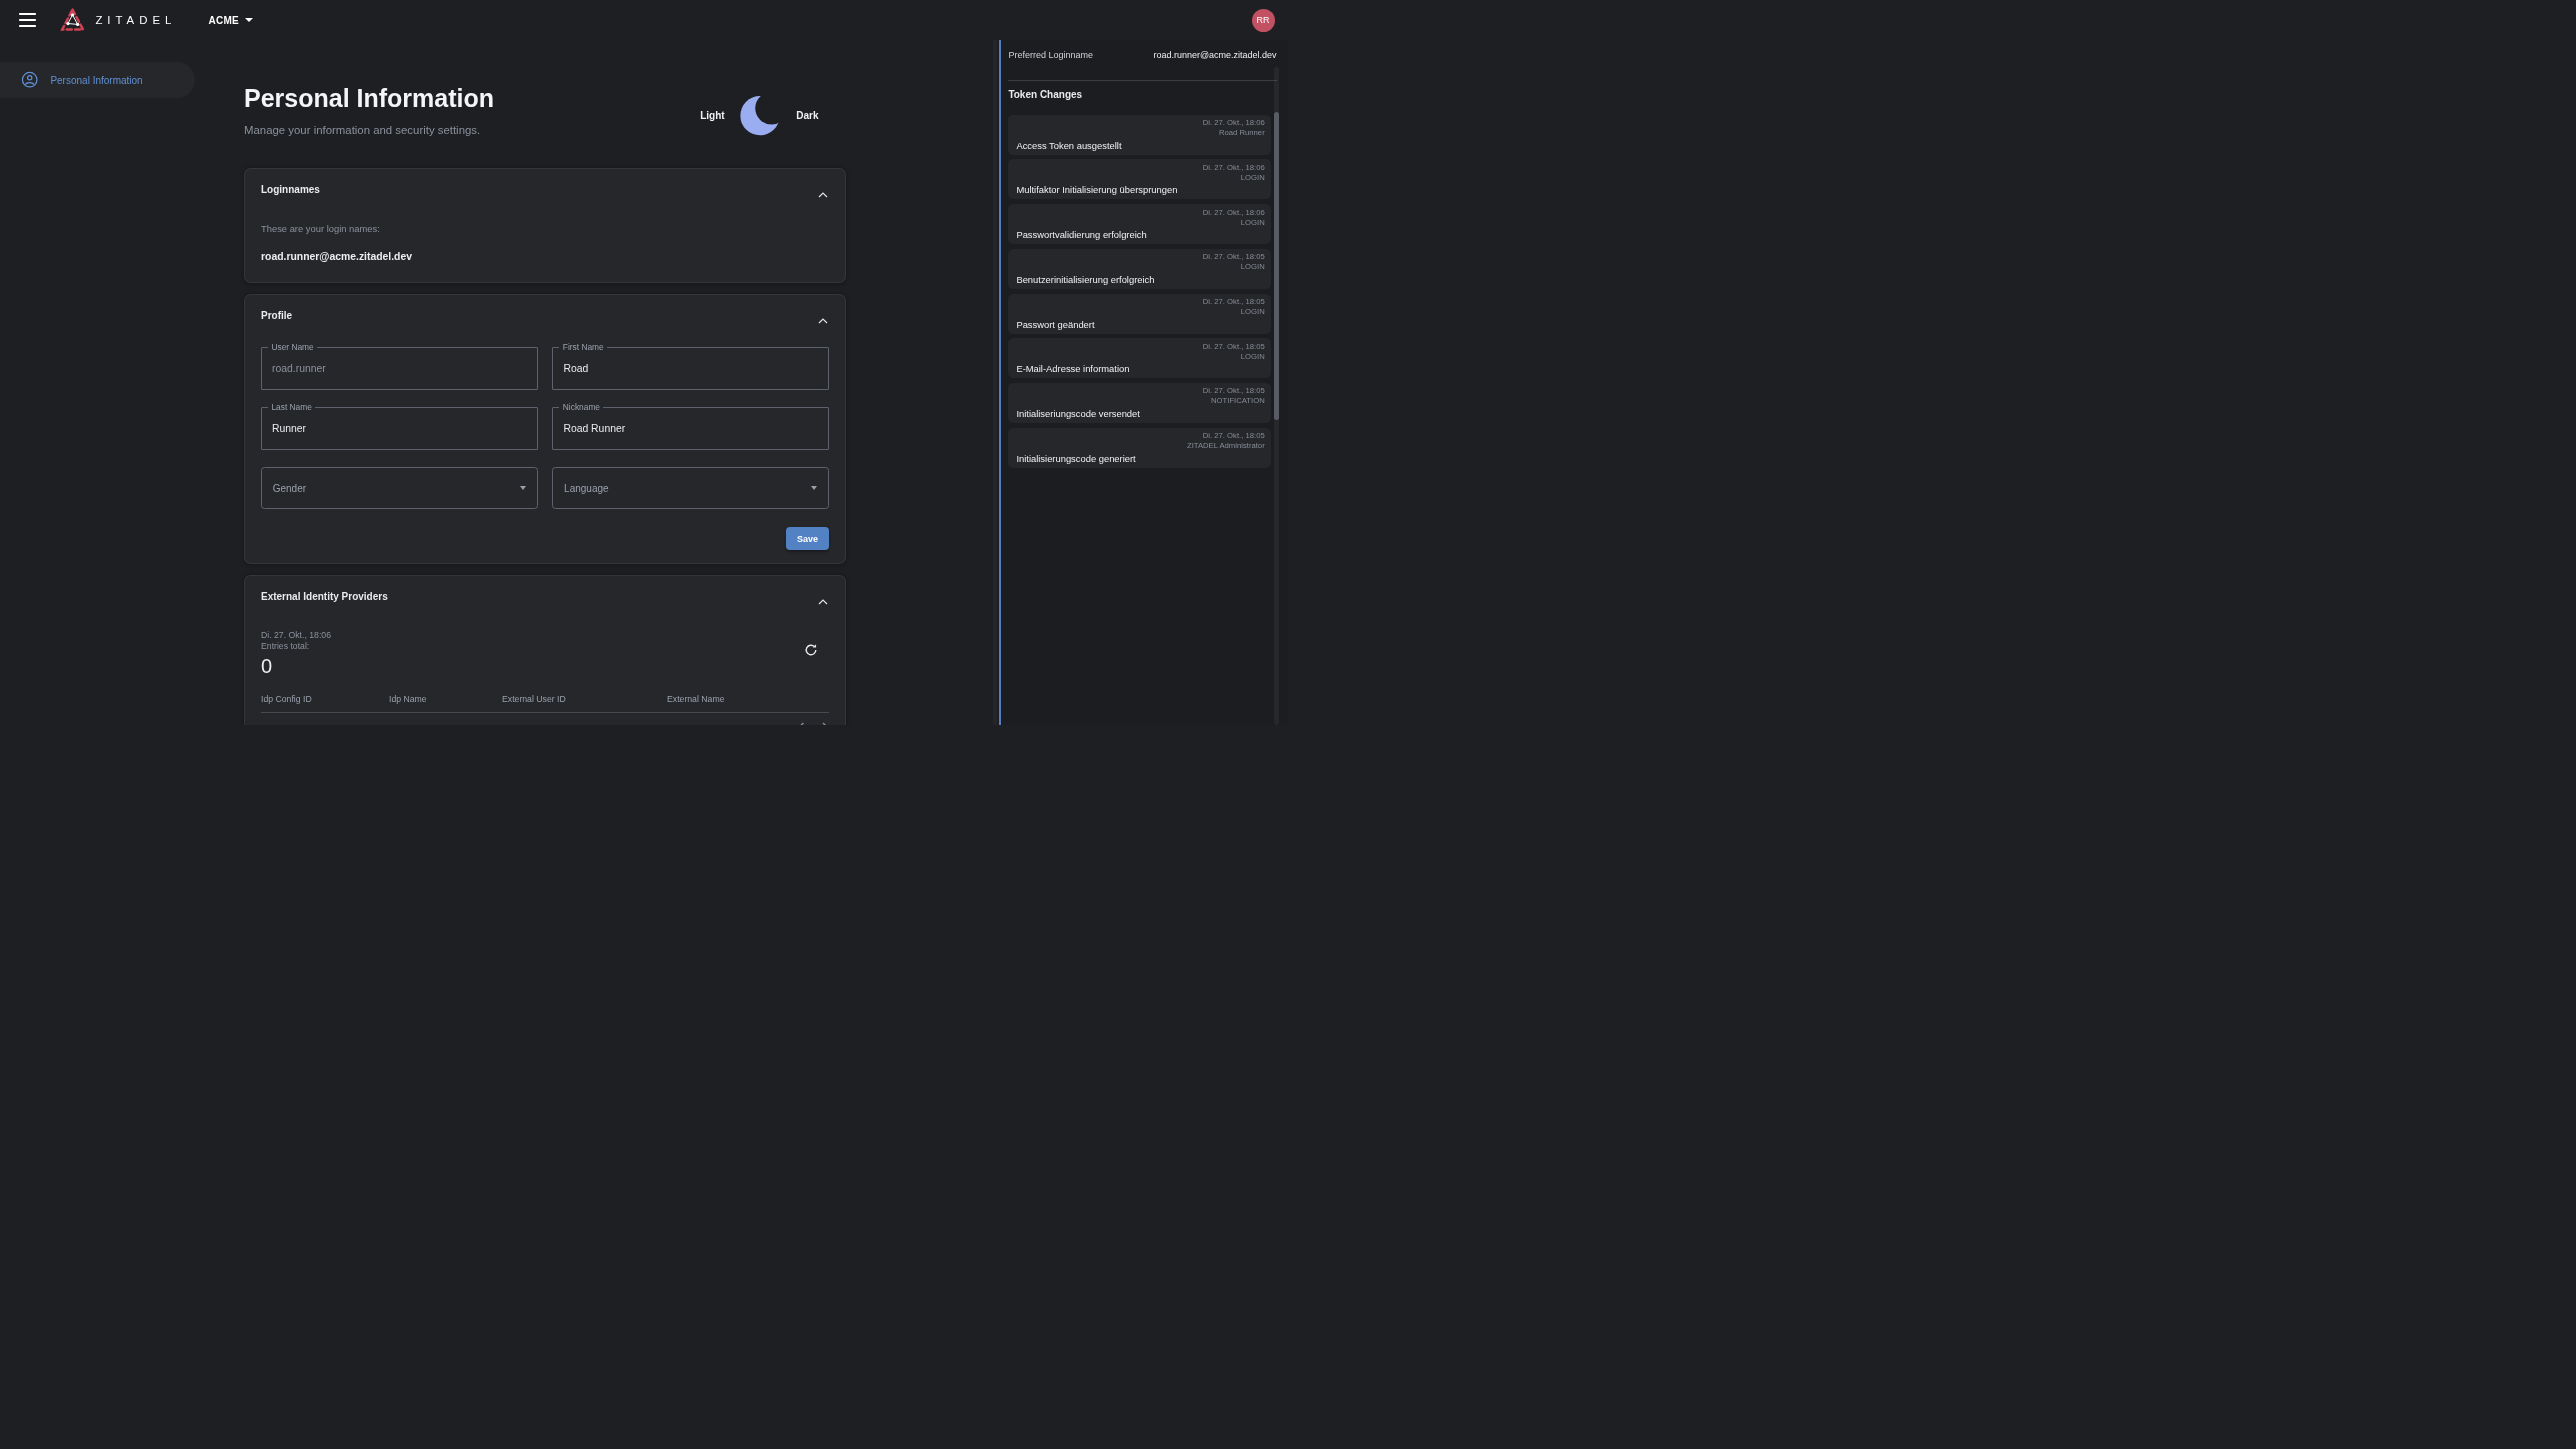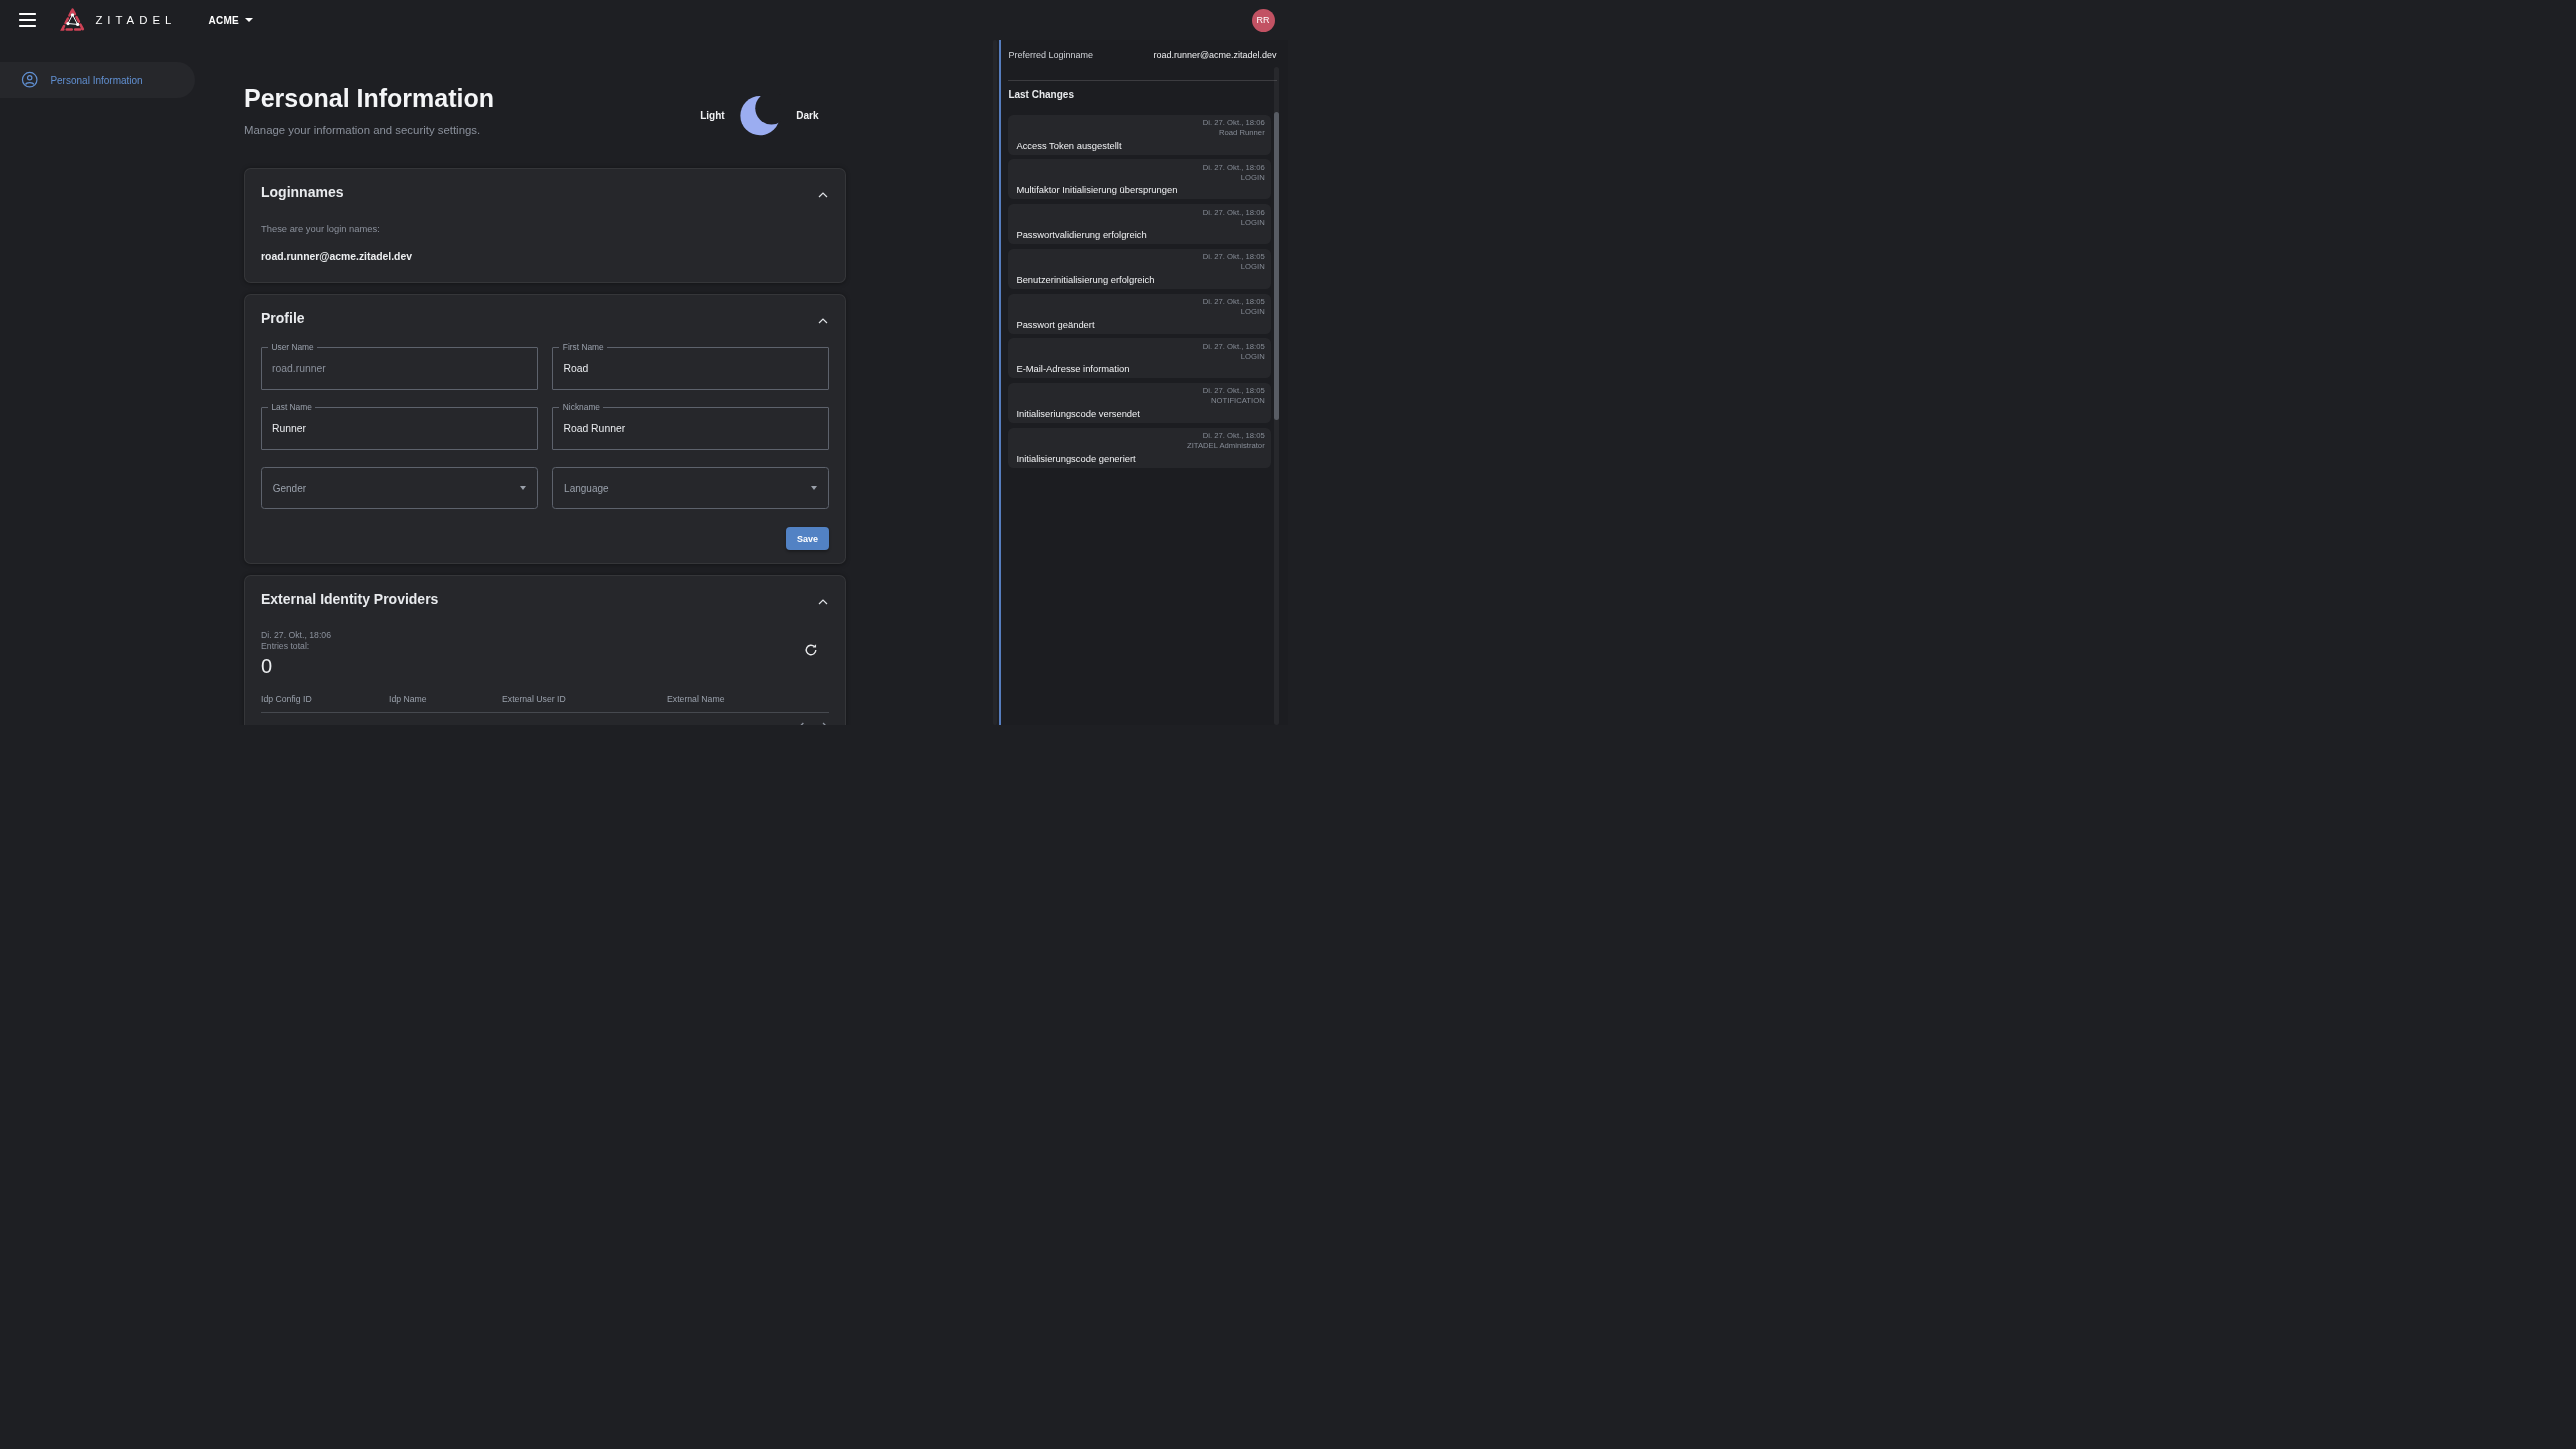--- a/index.html
+++ b/index.html
@@ -45,21 +45,21 @@
   .page-sub{position:absolute;top:84px;left:0;font-size:11.4px;color:var(--txt-dim);}
   .theme-toggle{position:absolute;top:54px;right:27.5px;height:42px;display:flex;align-items:center;gap:14.8px;}
   .theme-toggle .t-label{font-size:10px;font-weight:600;color:#f0f1f3;cursor:pointer;}
   .moon{width:42px;height:42px;cursor:pointer;}
 
   .card{position:absolute;left:0;right:0;background:var(--card);border:0.7px solid var(--card-border);border-radius:6.7px;box-shadow:0 0.7px 4px rgba(0,0,0,.35);padding:14.8px 16px;}
   .card-login{top:128px;height:115px;}
   .card-profile{top:254px;height:270px;}
   .card-idps{top:535px;height:228px;}
   .card-head{display:flex;align-items:flex-start;justify-content:space-between;}
-  .card-title{font-size:14px;font-weight:600;color:#e9ebee;}
+  .card-title{font-size:10px;font-weight:600;color:#e9ebee;}
   .chev-btn{background:none;border:none;cursor:pointer;padding:1.3px;margin-top:1.3px;}
 
   .login-desc{margin-top:20px;font-size:9.4px;color:var(--txt-dim);}
   .login-name{margin-top:17px;font-size:10.4px;font-weight:700;color:#eceef0;}
 
   .profile-grid{margin-top:18px;display:grid;grid-template-columns:1fr 1fr;column-gap:14.8px;row-gap:17.4px;}
   .field{position:relative;height:43px;border:0.7px solid var(--field-border);border-radius:1px;display:flex;align-items:center;padding:0 10px;}
   .field label{position:absolute;top:-6px;left:6px;background:var(--card);padding:0 3.4px;font-size:8.4px;color:var(--txt-label);}
   .field .value{font-size:10.4px;color:#e9ebee;width:100%;}
   .field.disabled .value{color:var(--txt-dim);}
@@ -251,21 +251,21 @@
   </main>
 
   <div class="main-scroll-track"></div>
 
   <aside class="activity">
     <div class="pref-row">
       <span class="k">Preferred Loginname</span>
       <span class="v">road.runner@acme.zitadel.dev</span>
     </div>
     <hr>
-    <h3 class="lc-title">Last Changes</h3>
+    <h3 class="lc-title">Token Changes</h3>
 
     <div class="events">
 
         <div class="event">
           <div class="event-meta">
             <div class="event-time">Di. 27. Okt., 18:06</div>
             <div class="event-editor">Road Runner</div>
           </div>
           <div class="event-title">Access Token ausgestellt</div>
         </div>

